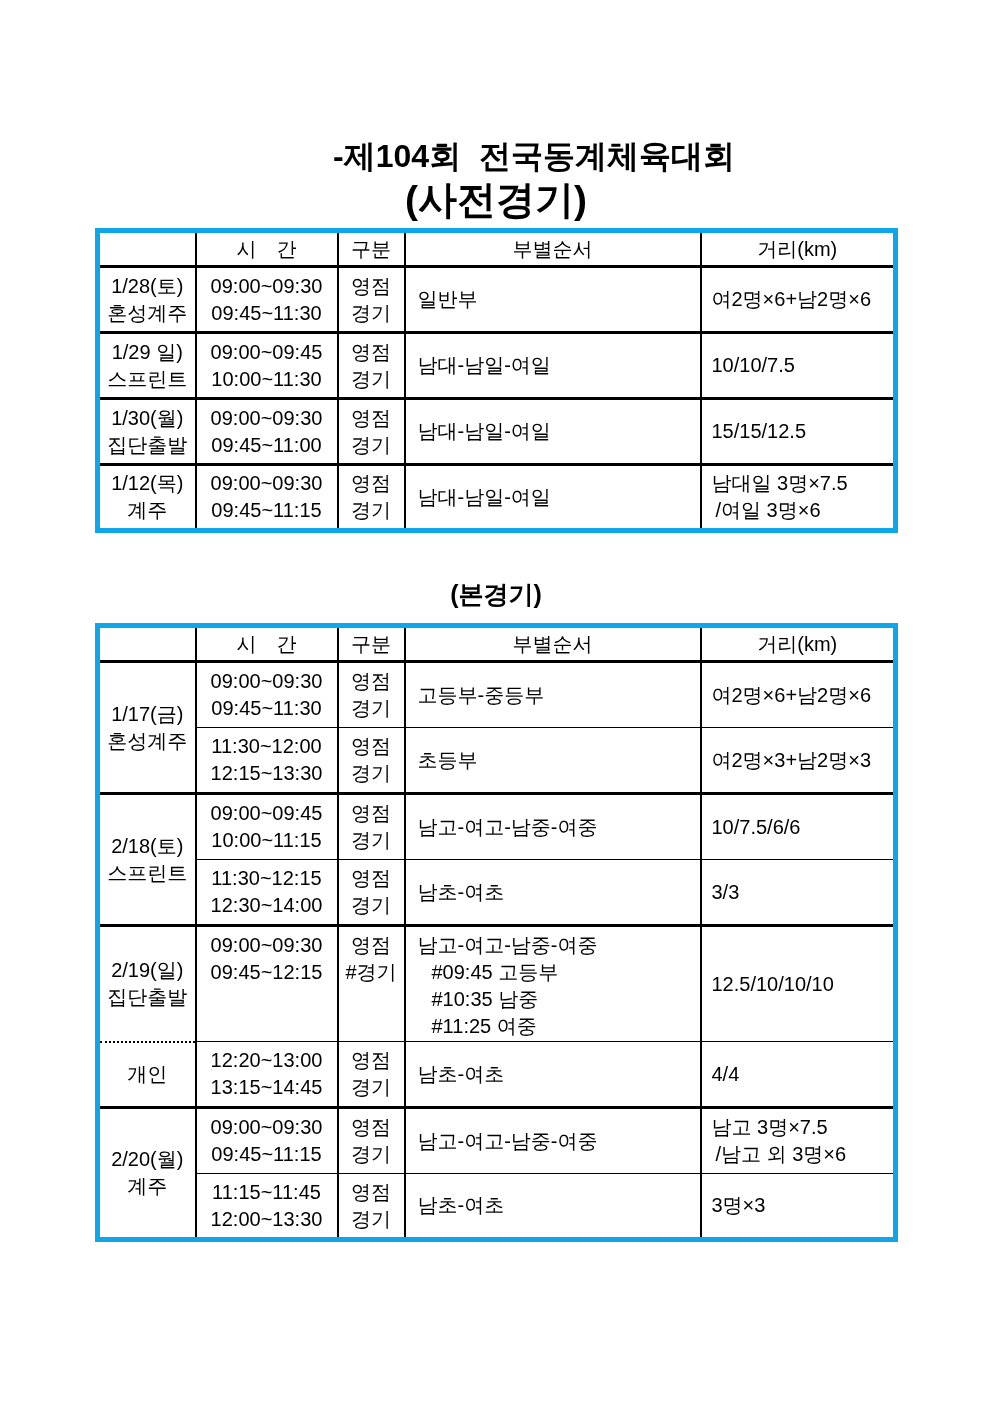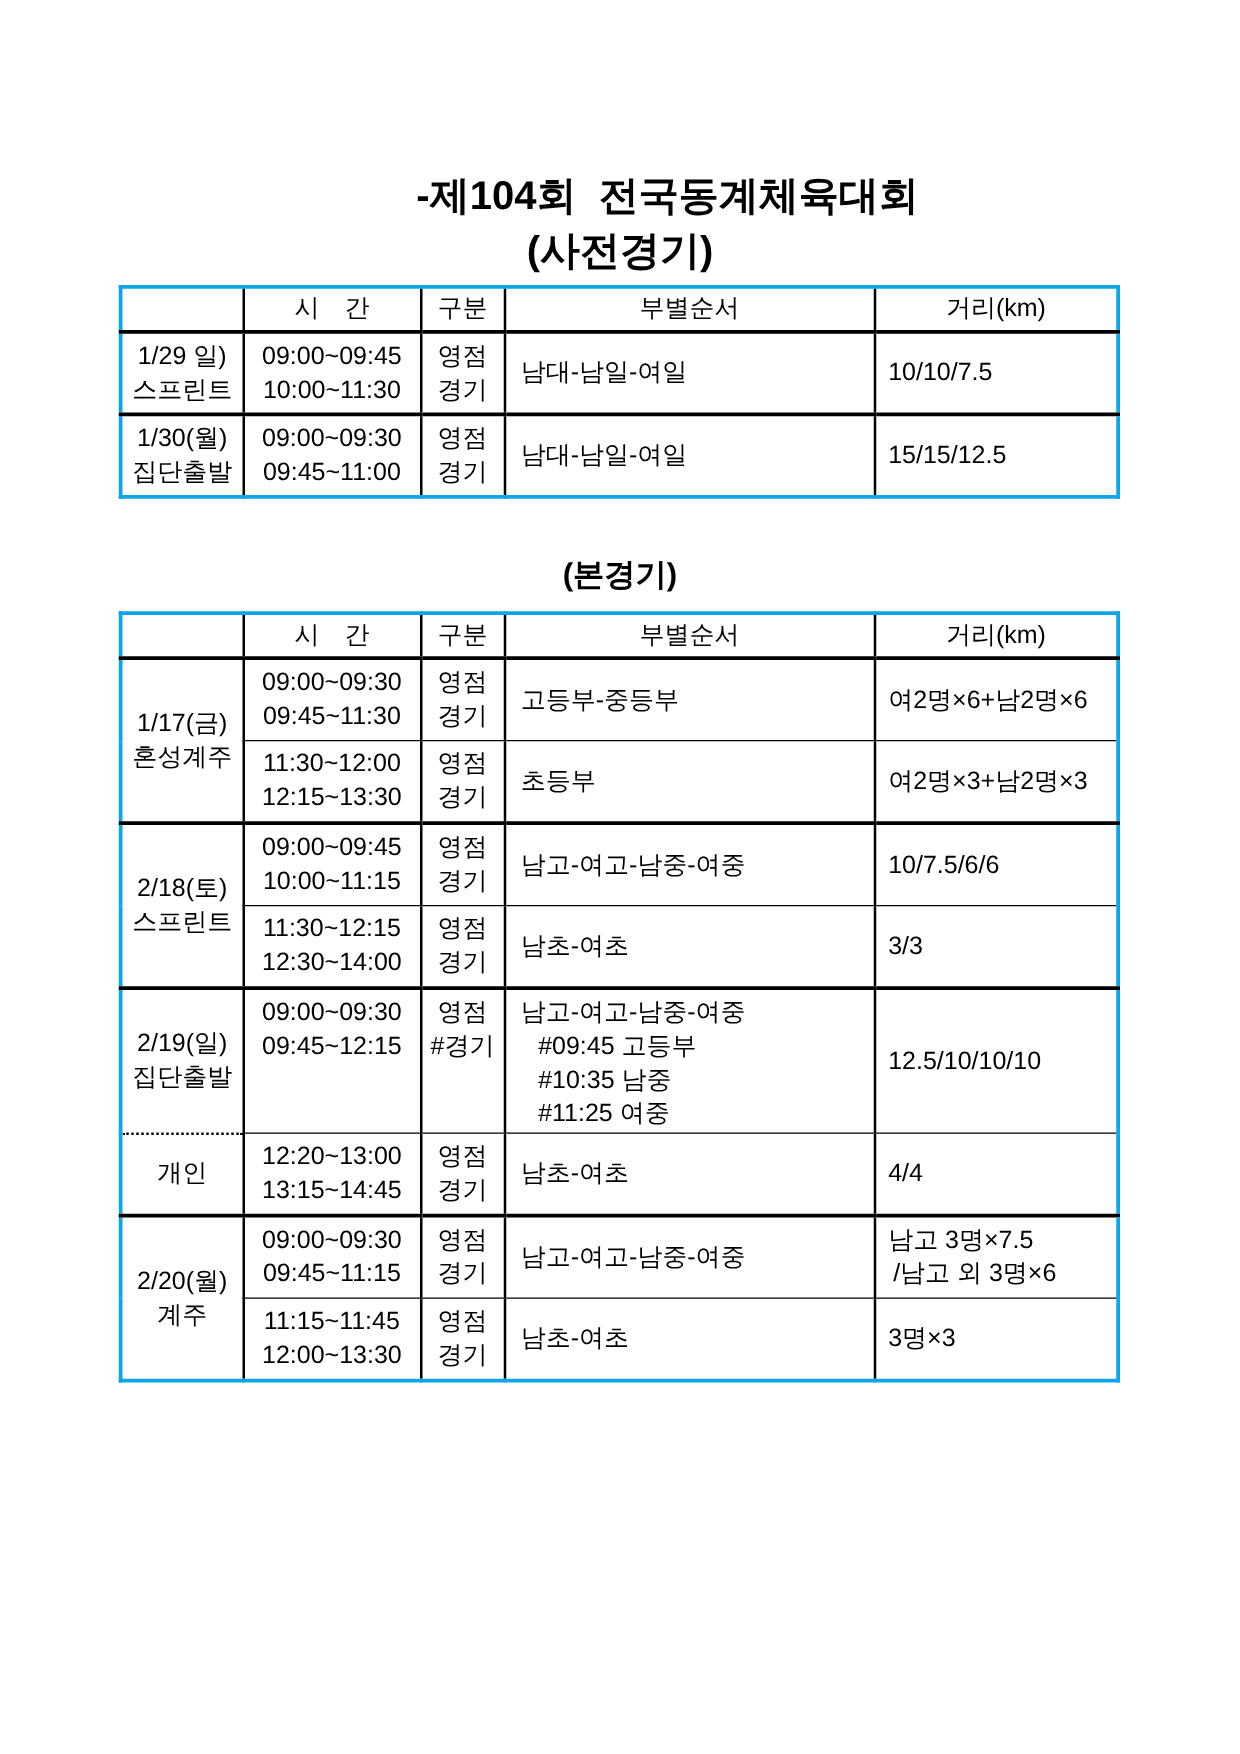--- a/index.html
+++ b/index.html
@@ -24,42 +24,42 @@
     font-size: 32px;
     line-height: 40px;
     font-weight: 700;
     text-align: center;
     position: relative;
     left: 38px;
     white-space: pre;
   }
   .title-sub {
     margin: 0;
-    font-size: 32px;
+    font-size: 39px;
     line-height: 48px;
     font-weight: 700;
     text-align: center;
     white-space: pre;
   }
   .section-title {
     margin: 16px;
     margin-top: 38px;
     margin-bottom: 6px;
     font-size: 25px;
     line-height: 46px;
     font-weight: 700;
     text-align: center;
     white-space: pre;
   }
   table.sched {
     border-collapse: collapse;
     table-layout: fixed;
     margin-left: 95px;
     margin-top: 4px;
-    border: 3px solid #0ea5e9;
+    border: 5px solid #0ea5e9;
     padding-left: 12px;
   }
   .sched th, .sched td {
     border-top: 1px solid #000;
     border-bottom: 1px solid #000;
     border-left: 2px solid #000;
     border-right: 2px solid #000;
     padding: 0;
     font-size: 20px;
     line-height: 27px;
@@ -101,20 +101,40 @@
     <tbody>
         <tr class="hdr">
       <th></th>
       <th>시　간</th>
       <th>구분</th>
       <th>부별순서</th>
       <th>거리(km)</th>
     </tr>
     <tr class="gs">
       <td>
+        <span class="line">1/28(토)</span>
+        <span class="line">혼성계주</span>
+      </td>
+      <td>
+        <span class="line">09:00~09:30</span>
+        <span class="line">09:45~11:30</span>
+      </td>
+      <td>
+        <span class="line">영점</span>
+        <span class="line">경기</span>
+      </td>
+      <td class="order">
+        <span class="line">일반부</span>
+      </td>
+      <td class="dist">
+        <span class="line">여2명×6+남2명×6</span>
+      </td>
+    </tr>
+    <tr class="gs">
+      <td>
         <span class="line">1/29 일)</span>
         <span class="line">스프린트</span>
       </td>
       <td>
         <span class="line">09:00~09:45</span>
         <span class="line">10:00~11:30</span>
       </td>
       <td>
         <span class="line">영점</span>
         <span class="line">경기</span>
@@ -137,20 +157,41 @@
       </td>
       <td>
         <span class="line">영점</span>
         <span class="line">경기</span>
       </td>
       <td class="order">
         <span class="line">남대-남일-여일</span>
       </td>
       <td class="dist">
         <span class="line">15/15/12.5</span>
+      </td>
+    </tr>
+    <tr class="gs">
+      <td>
+        <span class="line">1/12(목)</span>
+        <span class="line">계주</span>
+      </td>
+      <td>
+        <span class="line">09:00~09:30</span>
+        <span class="line">09:45~11:15</span>
+      </td>
+      <td>
+        <span class="line">영점</span>
+        <span class="line">경기</span>
+      </td>
+      <td class="order">
+        <span class="line">남대-남일-여일</span>
+      </td>
+      <td class="dist">
+        <span class="line">남대일 3명×7.5</span>
+        <span class="line slash">/여일 3명×6</span>
       </td>
     </tr>
   </tbody>
     </table>
 
   <h2 class="section-title">(본경기)</h2>
 
   <table class="sched">
     <colgroup>
       <col style="width:98px">

